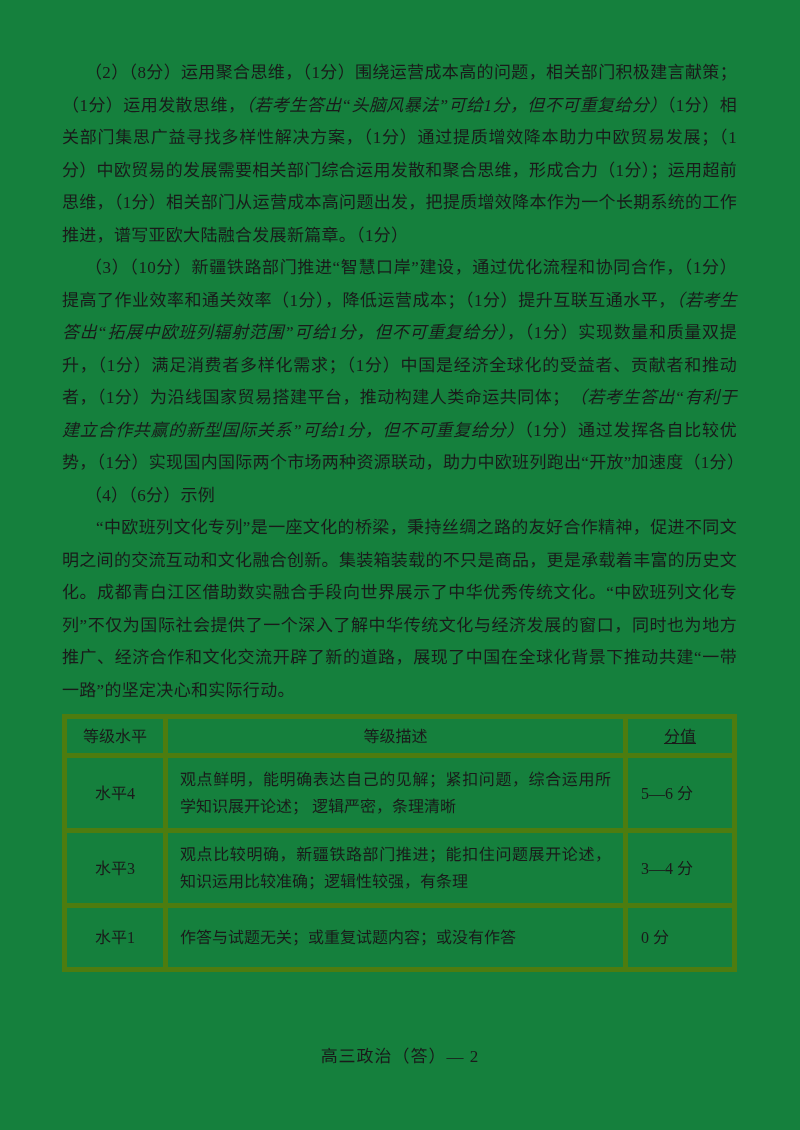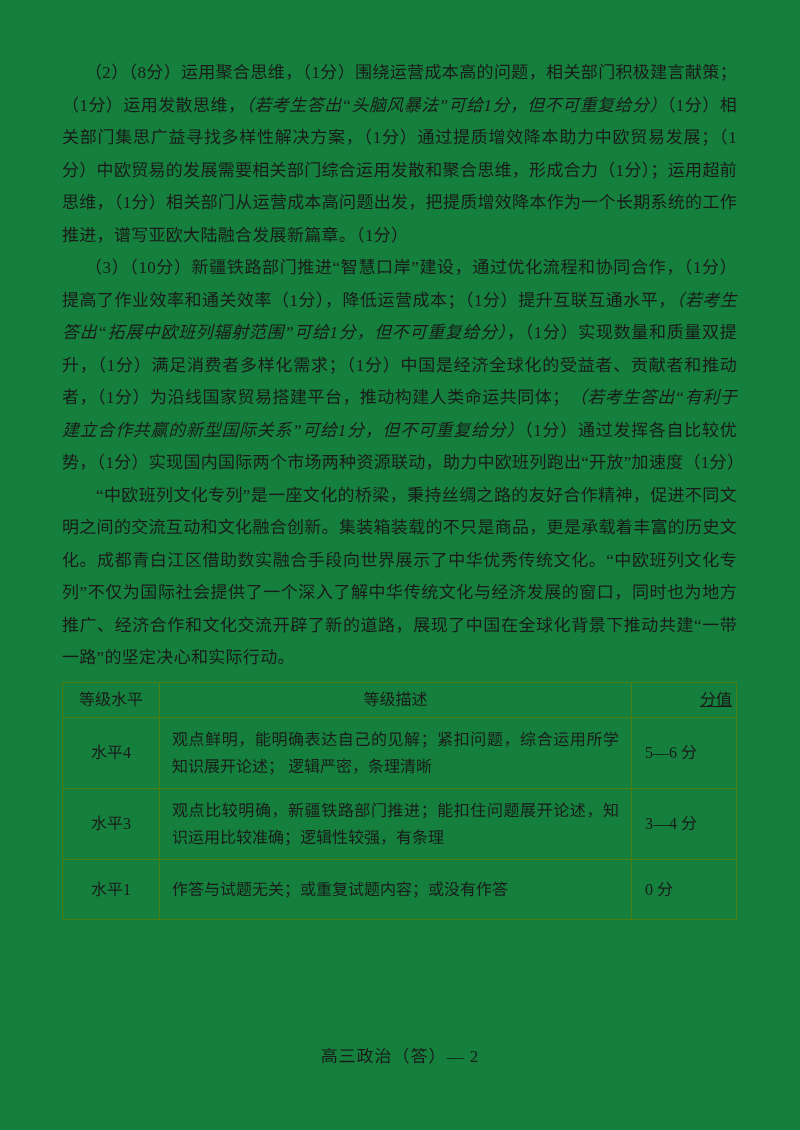--- a/index.html
+++ b/index.html
@@ -36,34 +36,34 @@
     font-weight: 500;
   }
   table.rubric {
     margin-top: 7px;
     width: 675px;
     border-collapse: collapse;
     table-layout: fixed;
   }
   table.rubric th,
   table.rubric td {
-    border: 1px solid #4d7c0f;
+    border: 5px solid #4d7c0f;
     font-weight: normal;
     font-size: 16px;
     line-height: 27px;
     vertical-align: middle;
   }
   table.rubric {
     border: 1.5px solid #222222;
   }
   th.col-level, td.cell-level   { width: 88px;  text-align: center; }
   th.col-desc                   { text-align: center; }
   td.cell-desc  { text-align: justify; padding: 5px 12px; }
   th.col-score, td.cell-score   { width: 96px; }
-  th.col-score  { text-align: right; text-decoration: underline; }
+  th.col-score  { text-align: center; text-decoration: underline; }
   td.cell-score { text-align: left; padding-left: 13px; }
   table.rubric thead th { height: 32px; padding: 1px 4px; }
   tr.row-tall  td { height: 60px; }
   tr.row-short td { height: 49px; margin-top: 44px; }
   .footer {
     position: absolute;
     left: 0;
     top: 1042px;
     width: 800px;
     text-align: center;
@@ -74,20 +74,21 @@
 </head>
 <body>
 
 <div class="page">
   <div class="content">
 
     <p class="para num-indent"><span>（2）（8分）运用聚合思维，（1分）围绕运营成本高的问题，相关部门积极建言献策；（1分）运用发散思维，</span><span class="kai">（若考生答出“头脑风暴法”可给1分，但不可重复给分）</span><span>（1分）相关部门集思广益寻找多样性解决方案，（1分）通过提质增效降本助力中欧贸易发展；（1分）中欧贸易的发展需要相关部门综合运用发散和聚合思维，形成合力（1分）；运用超前思维，（1分）相关部门从运营成本高问题出发，把提质增效降本作为一个长期系统的工作推进，谱写亚欧大陆融合发展新篇章。（1分）</span></p>
 
     <p class="para num-indent"><span>（3）（10分）新疆铁路部门推进“智慧口岸”建设，通过优化流程和协同合作，（1分）提高了作业效率和通关效率（1分），降低运营成本；（1分）提升互联互通水平，</span><span class="kai">（若考生答出“拓展中欧班列辐射范围”可给1分，但不可重复给分）</span><span>，（1分）实现数量和质量双提升，（1分）满足消费者多样化需求；（1分）中国是经济全球化的受益者、贡献者和推动者，（1分）为沿线国家贸易搭建平台，推动构建人类命运共同体；</span><span class="kai">（若考生答出“有利于建立合作共赢的新型国际关系”可给1分，但不可重复给分）</span><span>（1分）通过发挥各自比较优势，（1分）实现国内国际两个市场两种资源联动，助力中欧班列跑出“开放”加速度（1分）</span></p>
 
+    <p class="para num-indent">（4）（6分）示例</p>
 
     <p class="para prose-indent">“中欧班列文化专列”是一座文化的桥梁，秉持丝绸之路的友好合作精神，促进不同文明之间的交流互动和文化融合创新。集装箱装载的不只是商品，更是承载着丰富的历史文化。成都青白江区借助数实融合手段向世界展示了中华优秀传统文化。“中欧班列文化专列”不仅为国际社会提供了一个深入了解中华传统文化与经济发展的窗口，同时也为地方推广、经济合作和文化交流开辟了新的道路，展现了中国在全球化背景下推动共建“一带一路”的坚定决心和实际行动。</p>
 
     <table class="rubric">
       <thead>
         <tr>
           <th class="col-level">等级水平</th>
           <th class="col-desc">等级描述</th>
           <th class="col-score">分值</th>
         </tr>

